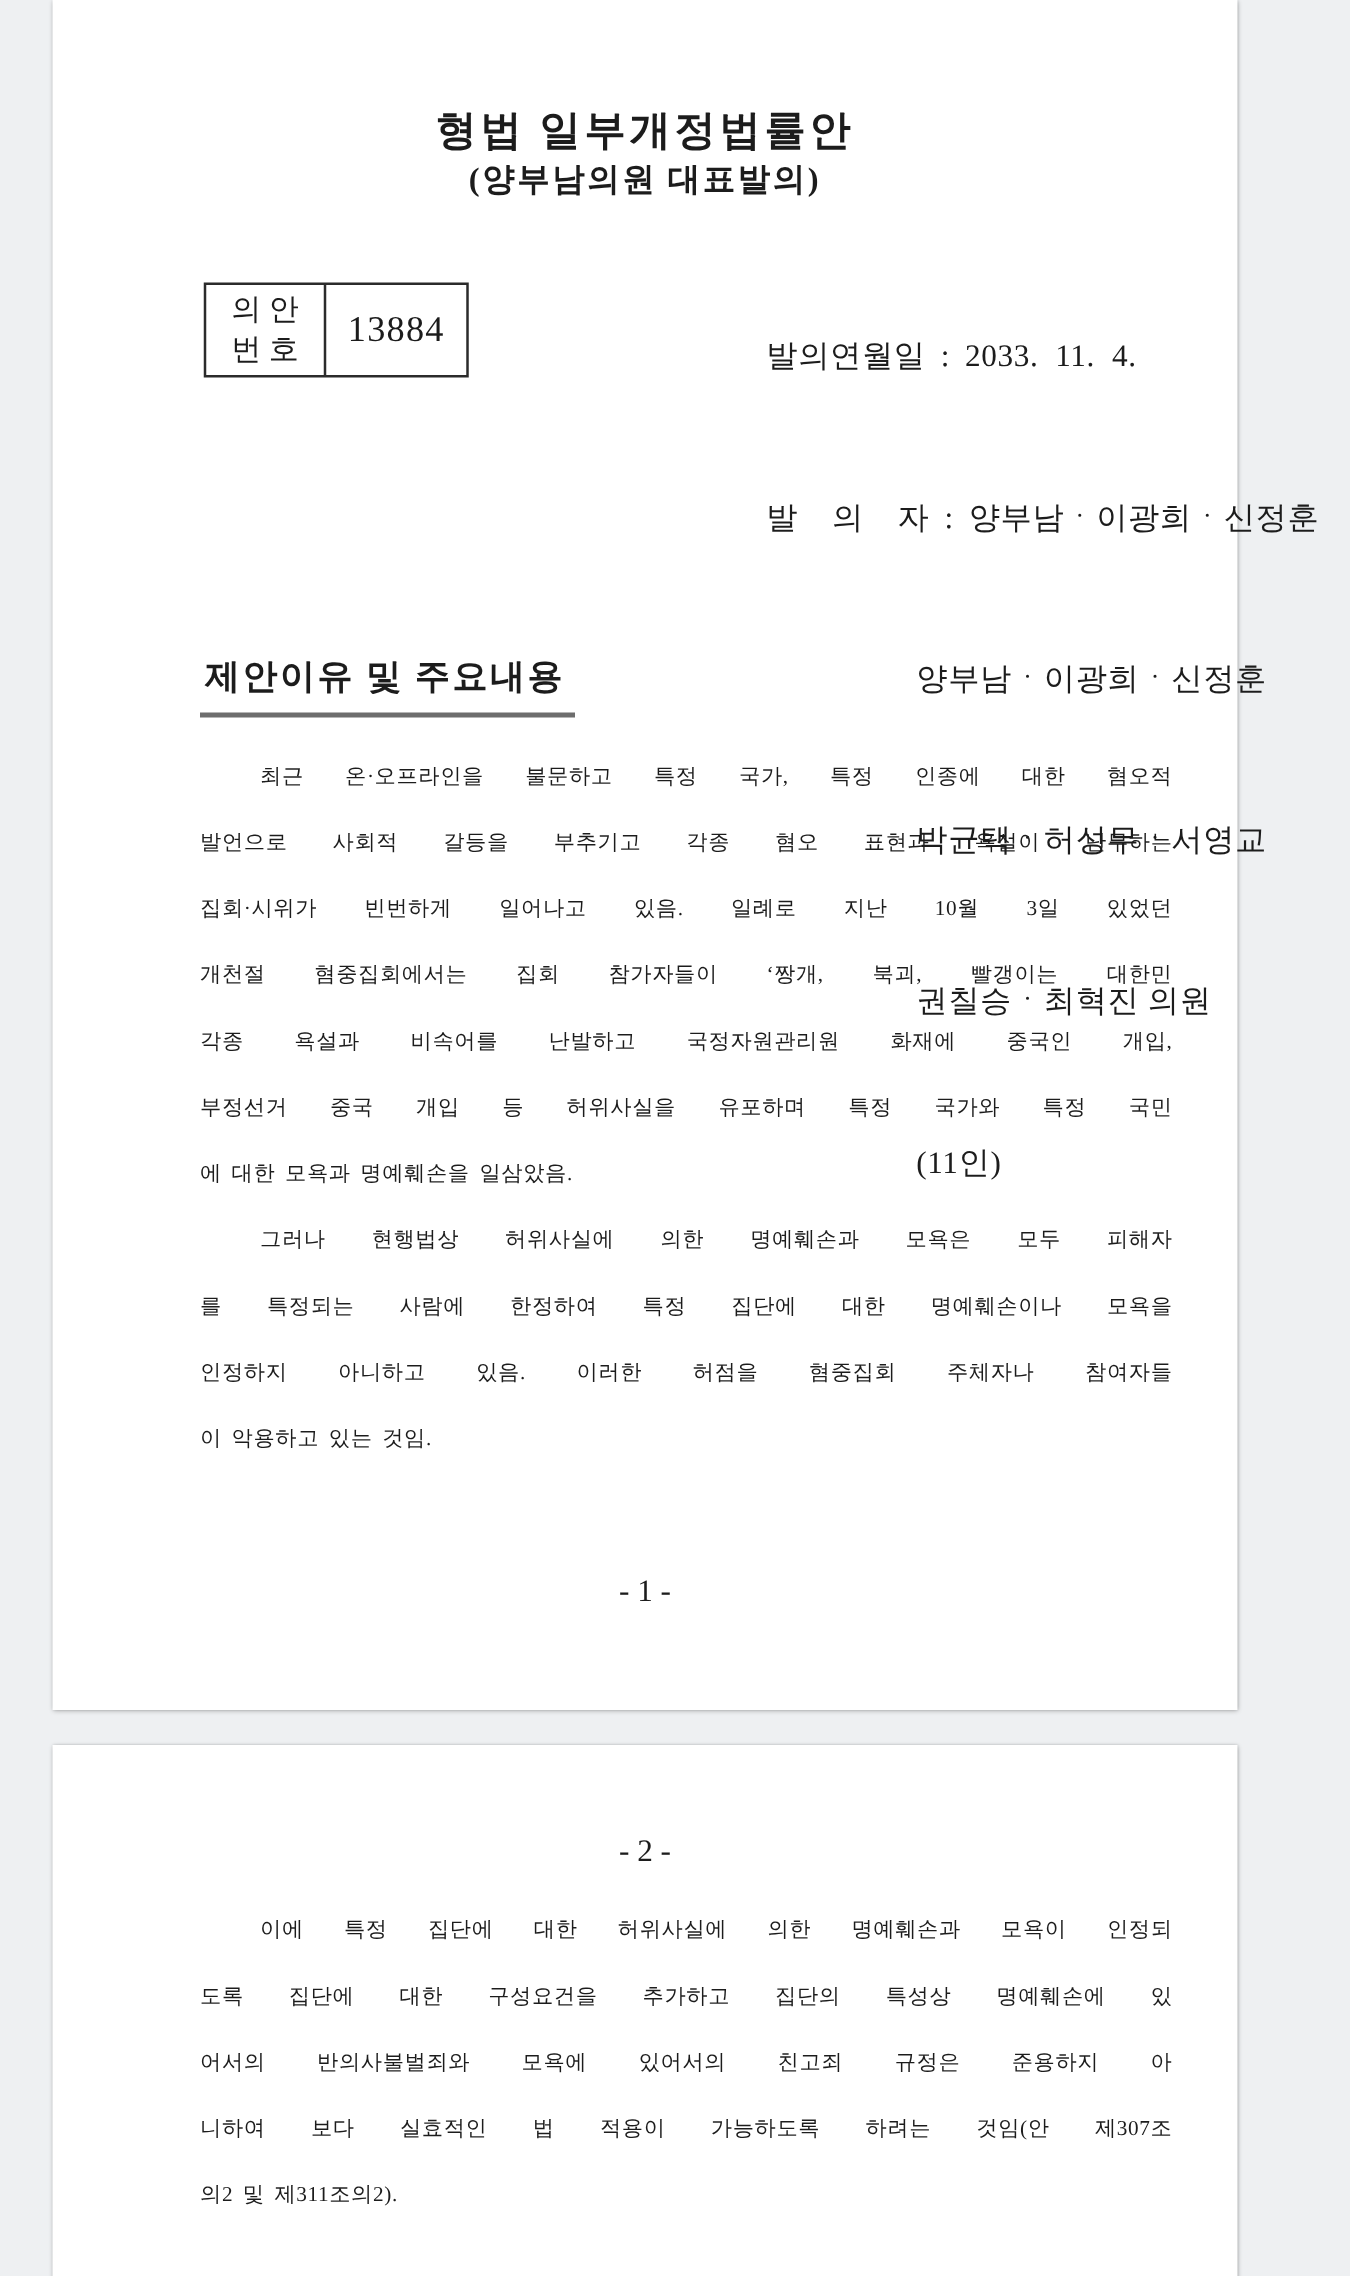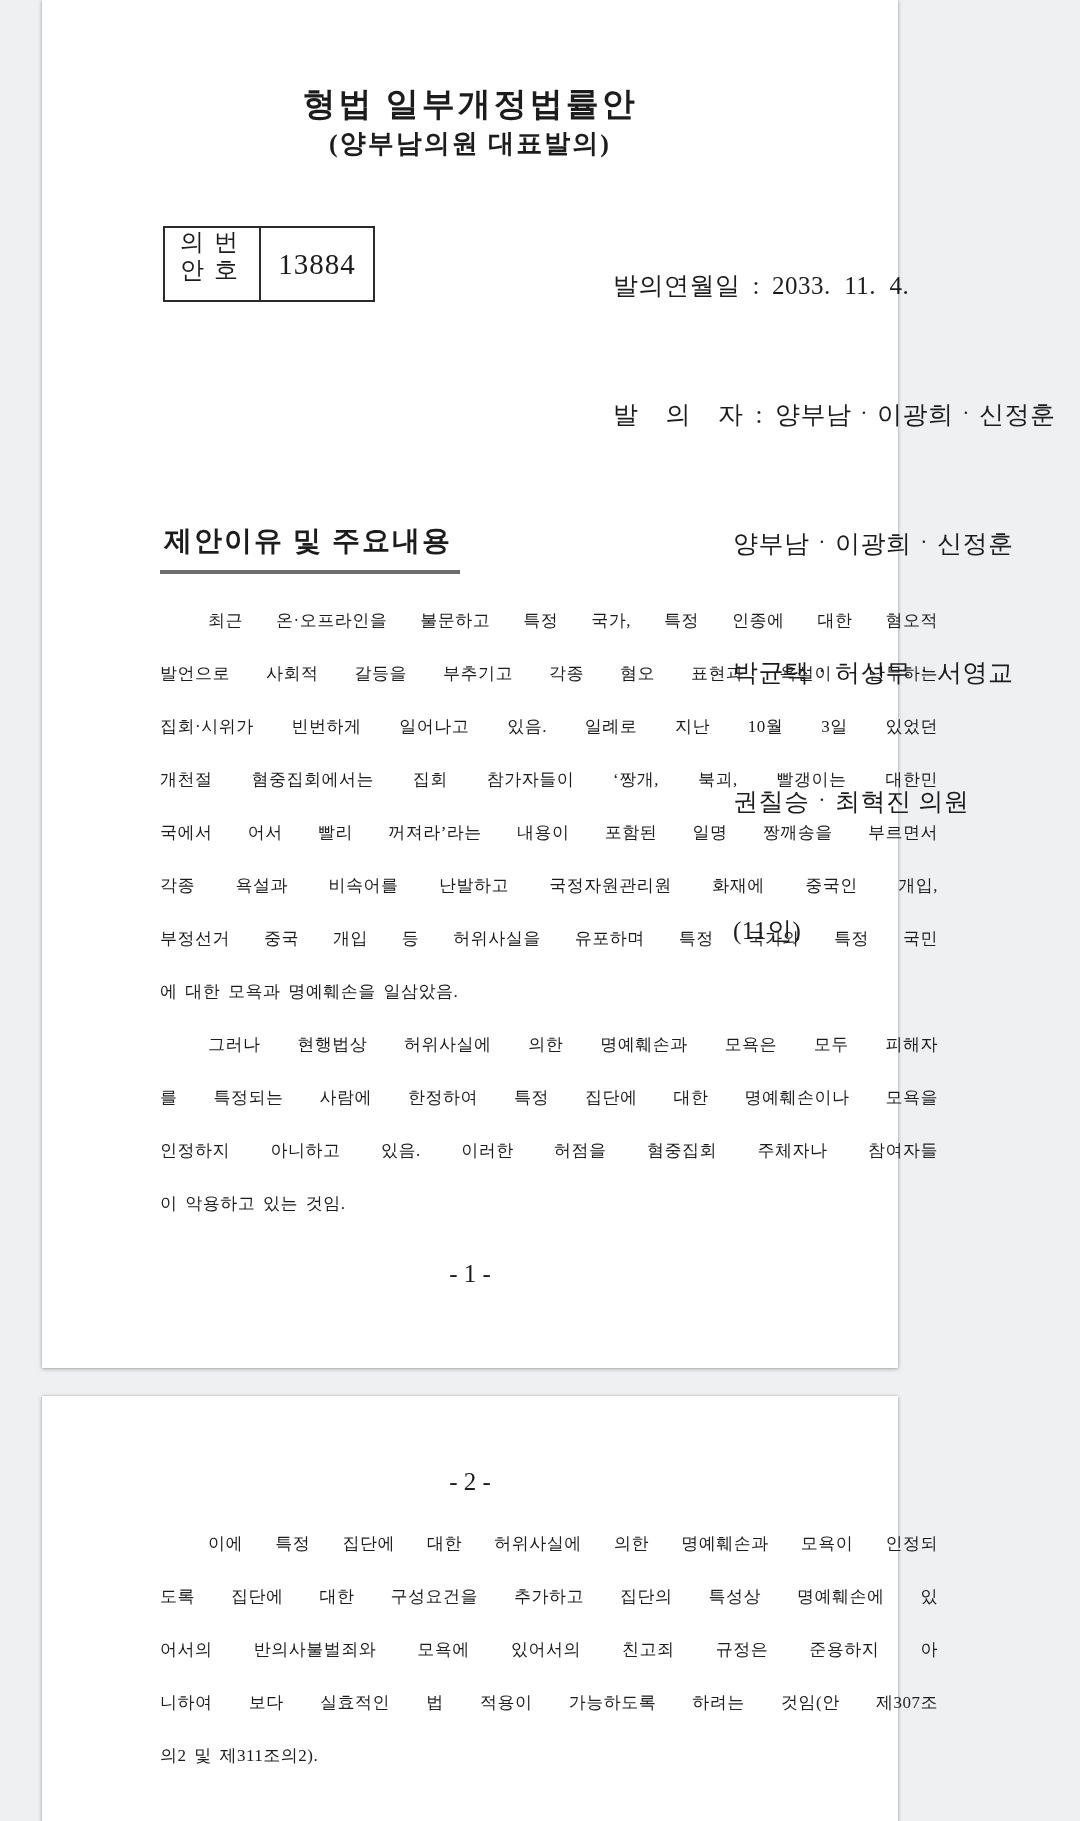--- a/index.html
+++ b/index.html
@@ -13,21 +13,21 @@
   .viewer {
     position: relative;
     width: 1080px;
     height: 1821px;
     background: #eef0f2;
     overflow: hidden;
   }
   .page {
     position: absolute;
     left: 42px;
-    width: 856px;
+    width: 948px;
     background: #ffffff;
     box-shadow: 0 1px 4px rgba(0,0,0,0.30), 0 0 2px rgba(0,0,0,0.12);
   }
   .page-1 { top: 0; height: 1368px; }
   .page-2 { top: 1396px; height: 520px; }
 
   .doc-title {
     position: absolute;
     top: 82px;
     left: 0;
@@ -56,25 +56,26 @@
     height: 76px;
     border: 2px solid #2b2b2b;
     display: flex;
     box-sizing: border-box;
   }
   .bill-box-label-cell {
     width: 96px;
     border-right: 2px solid #2b2b2b;
     box-sizing: border-box;
     display: flex;
-    flex-direction: row;
+    flex-direction: column;
     justify-content: center;
     gap: 4px;
     padding: 0 15px;
     font-size: 24px;
+    align-items: center;
   }
   .bill-box-label-line {
     display: flex;
     justify-content: space-between;
     line-height: 28px;
   }
   .bill-box-number-cell {
     flex: 1;
     display: flex;
     align-items: center;
@@ -187,21 +188,20 @@
 
     <div class="section-heading-wrap">
       <span class="section-heading">제안이유 및 주요내용</span>
     </div>
 
     <div class="body-block p1">
       <div class="bline indent">최근 온·오프라인을 불문하고 특정 국가, 특정 인종에 대한 혐오적</div>
       <div class="bline">발언으로 사회적 갈등을 부추기고 각종 혐오 표현과 욕설이 난무하는</div>
       <div class="bline">집회·시위가 빈번하게 일어나고 있음. 일례로 지난 10월 3일 있었던</div>
       <div class="bline">개천절 혐중집회에서는 집회 참가자들이 ‘짱개, 북괴, 빨갱이는 대한민</div>
-      <div class="bline">국에서 어서 빨리 꺼져라’라는 내용이 포함된 일명 짱깨송을 부르면서</div>
       <div class="bline">각종 욕설과 비속어를 난발하고 국정자원관리원 화재에 중국인 개입,</div>
       <div class="bline">부정선거 중국 개입 등 허위사실을 유포하며 특정 국가와 특정 국민</div>
       <div class="bline final">에 대한 모욕과 명예훼손을 일삼았음.</div>
       <div class="bline indent">그러나 현행법상 허위사실에 의한 명예훼손과 모욕은 모두 피해자</div>
       <div class="bline">를 특정되는 사람에 한정하여 특정 집단에 대한 명예훼손이나 모욕을</div>
       <div class="bline">인정하지 아니하고 있음. 이러한 허점을 혐중집회 주체자나 참여자들</div>
       <div class="bline final">이 악용하고 있는 것임.</div>
     </div>
 
     <div class="page-number n1">- 1 -</div>

